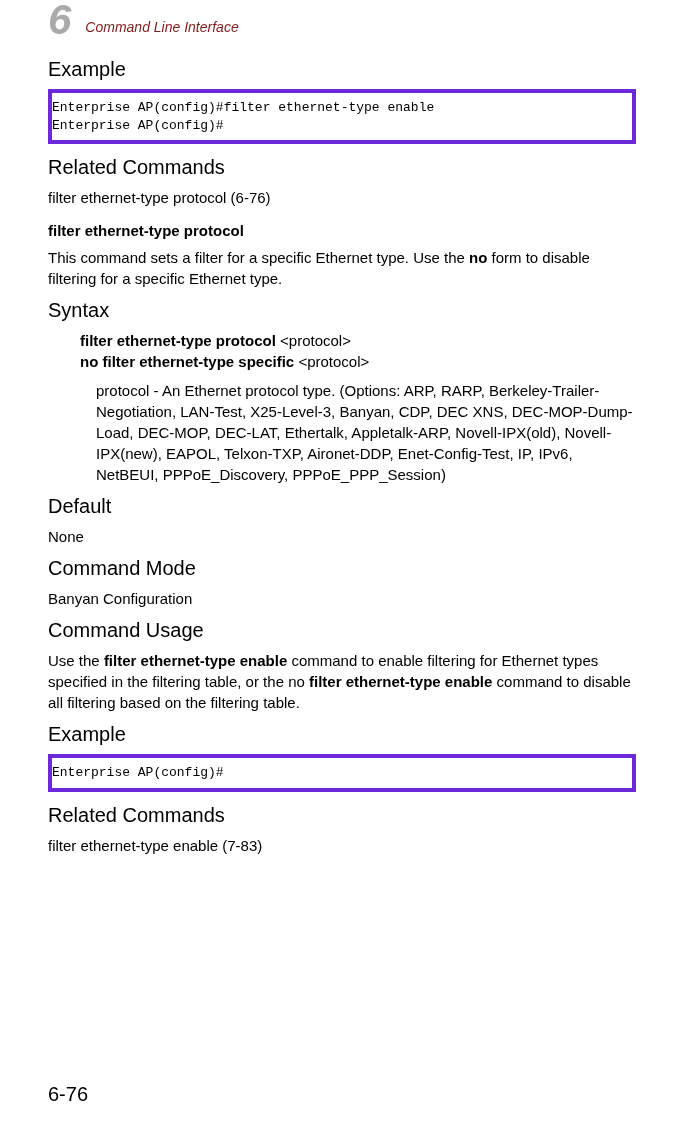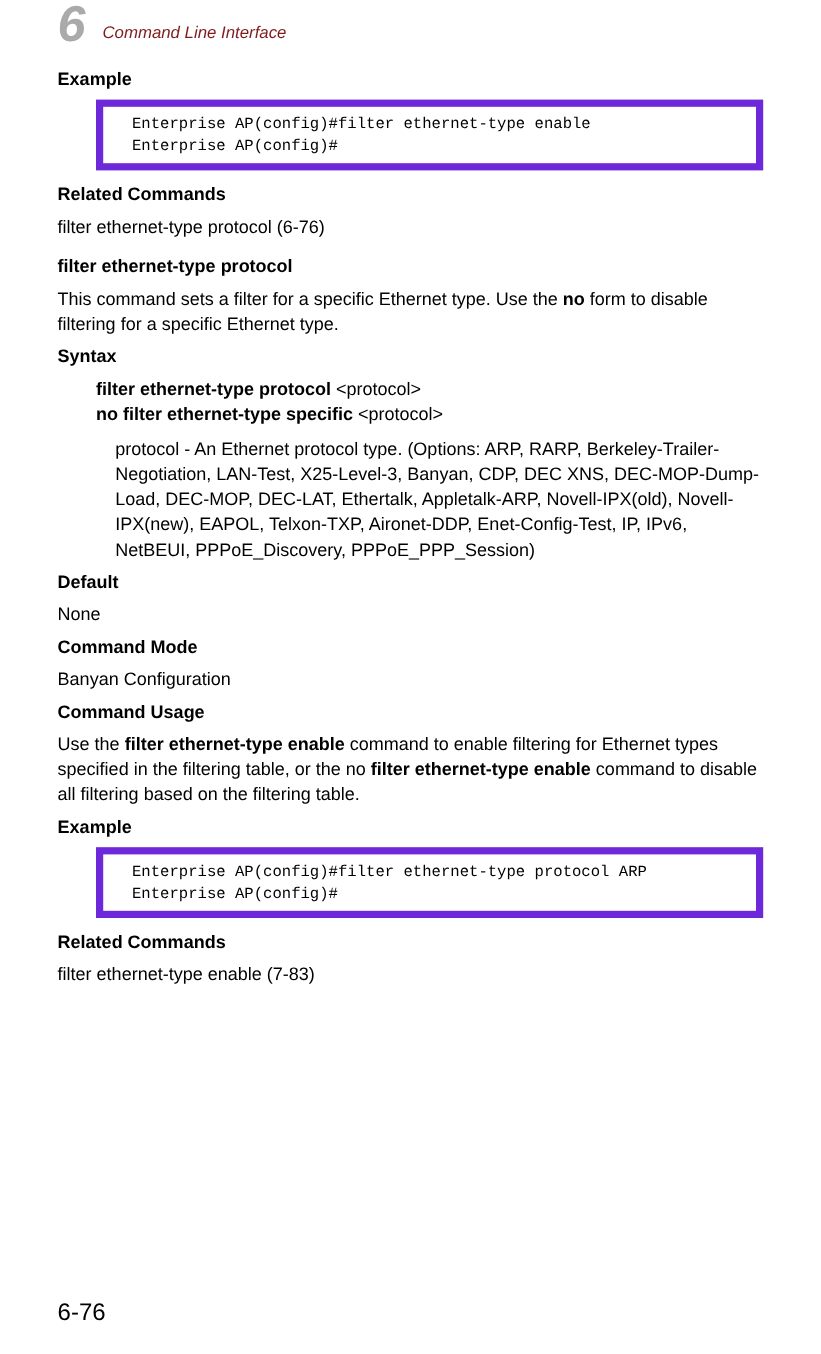--- a/index.html
+++ b/index.html
@@ -28,39 +28,39 @@
       font-style: italic;
       margin-right: 14px;
       margin-top: -14px;
     }
     .chapter-title {
       font-size: 14px;
       font-style: italic;
       color: #7f1d1d;
     }
     .section-heading {
-      font-size: 15px;
-      font-weight: bold;
+      font-size: 20px;
+      font-weight: normal;
+      margin-top: 10px;
       margin-bottom: 8px;
     }
     .subsection-heading {
       font-size: 15px;
       font-weight: bold;
       margin-top: 14px;
       margin-bottom: 8px;
     }
     .code-box {
-      border: 6px solid #6d28d9;
-      padding: 6px 24px;
+      border: 4px solid #6d28d9;
+      padding: 6px 0;
       font-family: "Courier New", monospace;
       font-size: 13px;
       line-height: 1.35;
       margin-bottom: 12px;
       margin-top: 4px;
-      margin-left: 32px;
     }
     .body-text {
       font-size: 15px;
       line-height: 1.4;
       margin-bottom: 8px;
     }
     .indent1 {
     }
     .indent2 {
       margin-left: 48px;
@@ -124,20 +124,19 @@
 <div class="body-text indent1">Banyan Configuration</div>
 
 <div class="section-heading">Command Usage</div>
 <div class="body-text indent1">
   <span>Use the </span><span class="bold">filter ethernet-type enable</span><span> command to enable filtering for Ethernet types specified in the filtering table, or the no </span><span class="bold">filter ethernet-type enable</span><span> command to disable all filtering based on the filtering table.</span>
 </div>
 
 <div class="section-heading">Example</div>
 
 <div class="code-box">
-  <div>Enterprise AP(config)#filter ethernet-type protocol ARP</div>
   <div>Enterprise AP(config)#</div>
 </div>
 
 <div class="section-heading">Related Commands</div>
 <div class="body-text indent1">filter ethernet-type enable (7-83)</div>
 
 <div class="page-number">6-76</div>
 
 </body></html>

